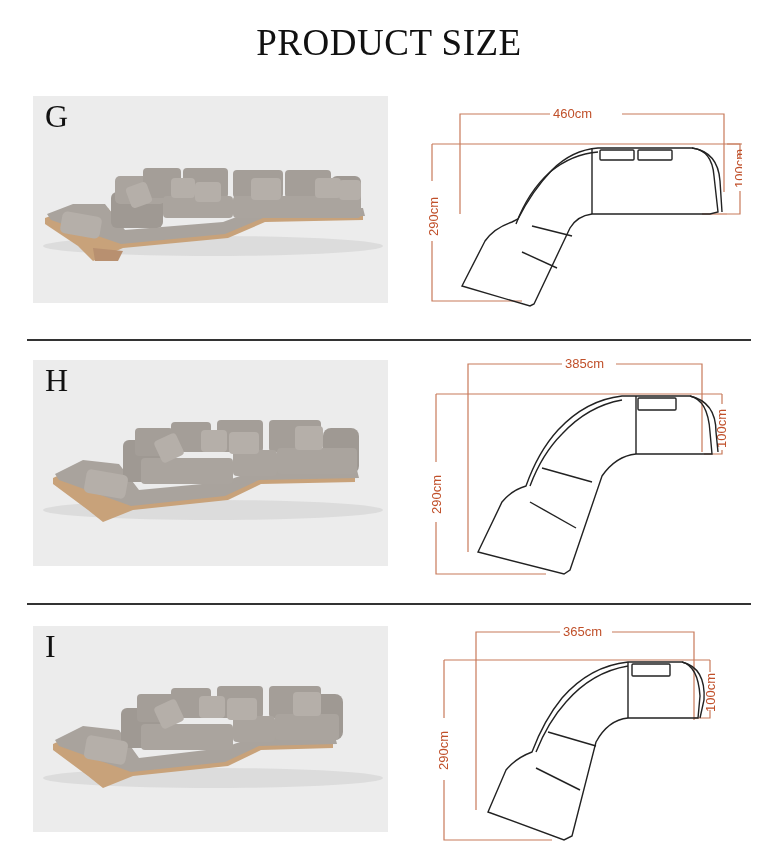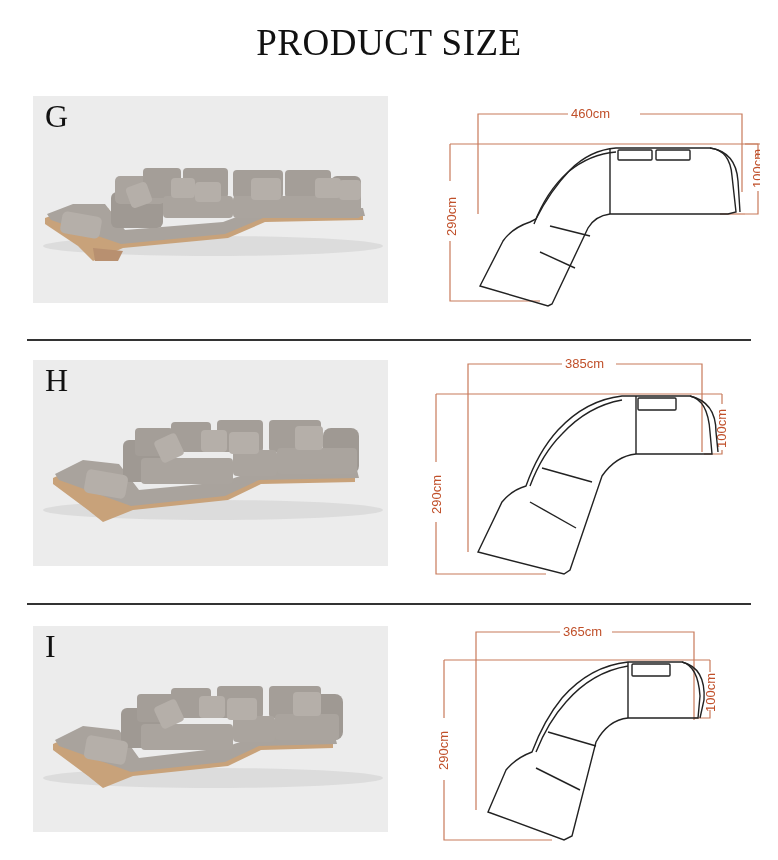--- a/index.html
+++ b/index.html
@@ -36,21 +36,21 @@
     <rect x="138" y="82" width="24" height="20" rx="4" fill="#b5afa9"></rect>
     <rect x="162" y="86" width="26" height="20" rx="4" fill="#b5afa9"></rect>
     <rect x="218" y="82" width="30" height="22" rx="4" fill="#b5afa9"></rect>
     <rect x="282" y="82" width="26" height="20" rx="4" fill="#b5afa9"></rect>
     <rect x="306" y="84" width="22" height="20" rx="4" fill="#b5afa9"></rect>
     <rect x="28" y="118" width="40" height="22" rx="5" fill="#b5afa9" transform="rotate(10 48 129)"></rect>
   </svg>
   <div class="letter">G</div>
 </div>
 
-<div class="diagram" style="left:440px;top:96px;">
+<div class="diagram" style="left:422px;top:96px;">
   <svg width="320" height="215">
     <g stroke="#c87a5a" stroke-width="1.2" fill="none">
       <polyline points="38,118 38,18 128,18"></polyline>
       <polyline points="200,18 302,18 302,96"></polyline>
       <polyline points="10,48 338,48"></polyline>
       <polyline points="10,48 10,85"></polyline>
       <polyline points="10,145 10,205 100,205"></polyline>
       <polyline points="280,118 305,118"></polyline>
       <polyline points="305,48 318,48 318,62"></polyline>
       <polyline points="318,95 318,118 305,118"></polyline>

